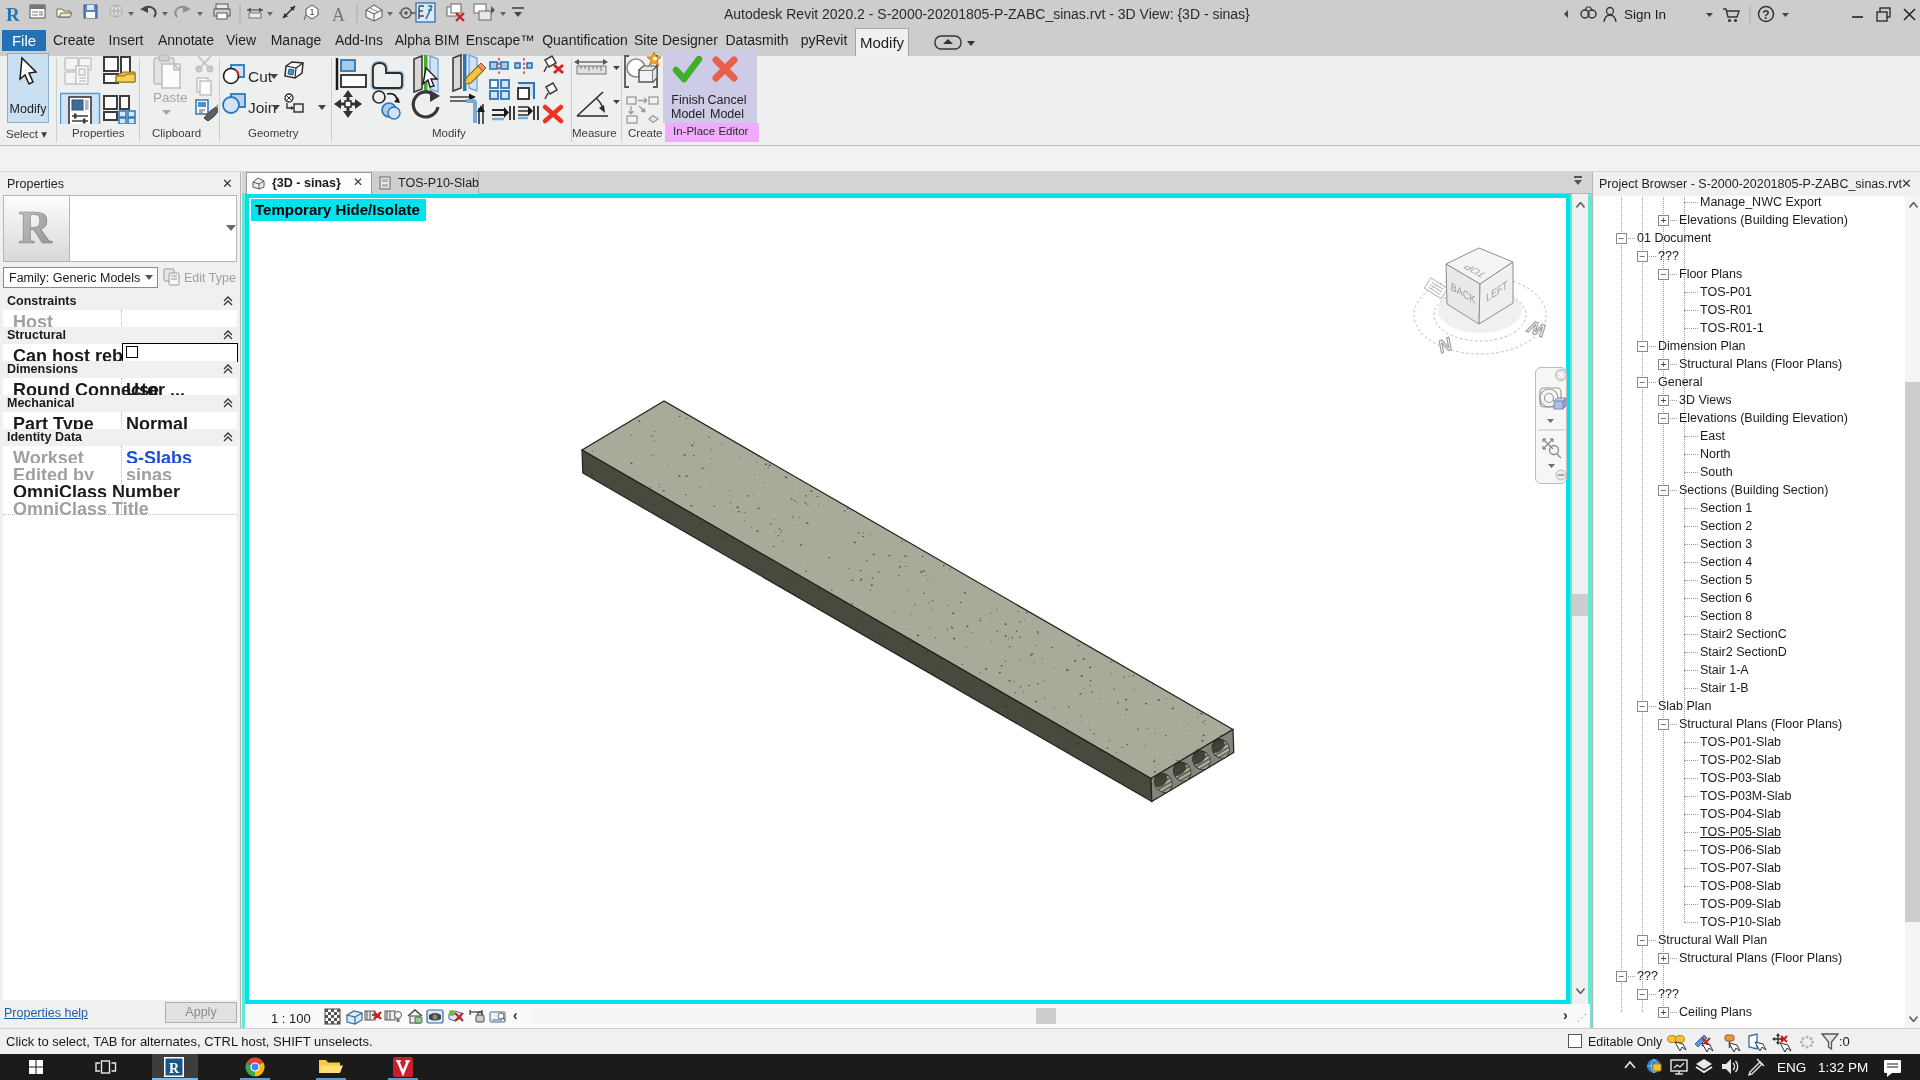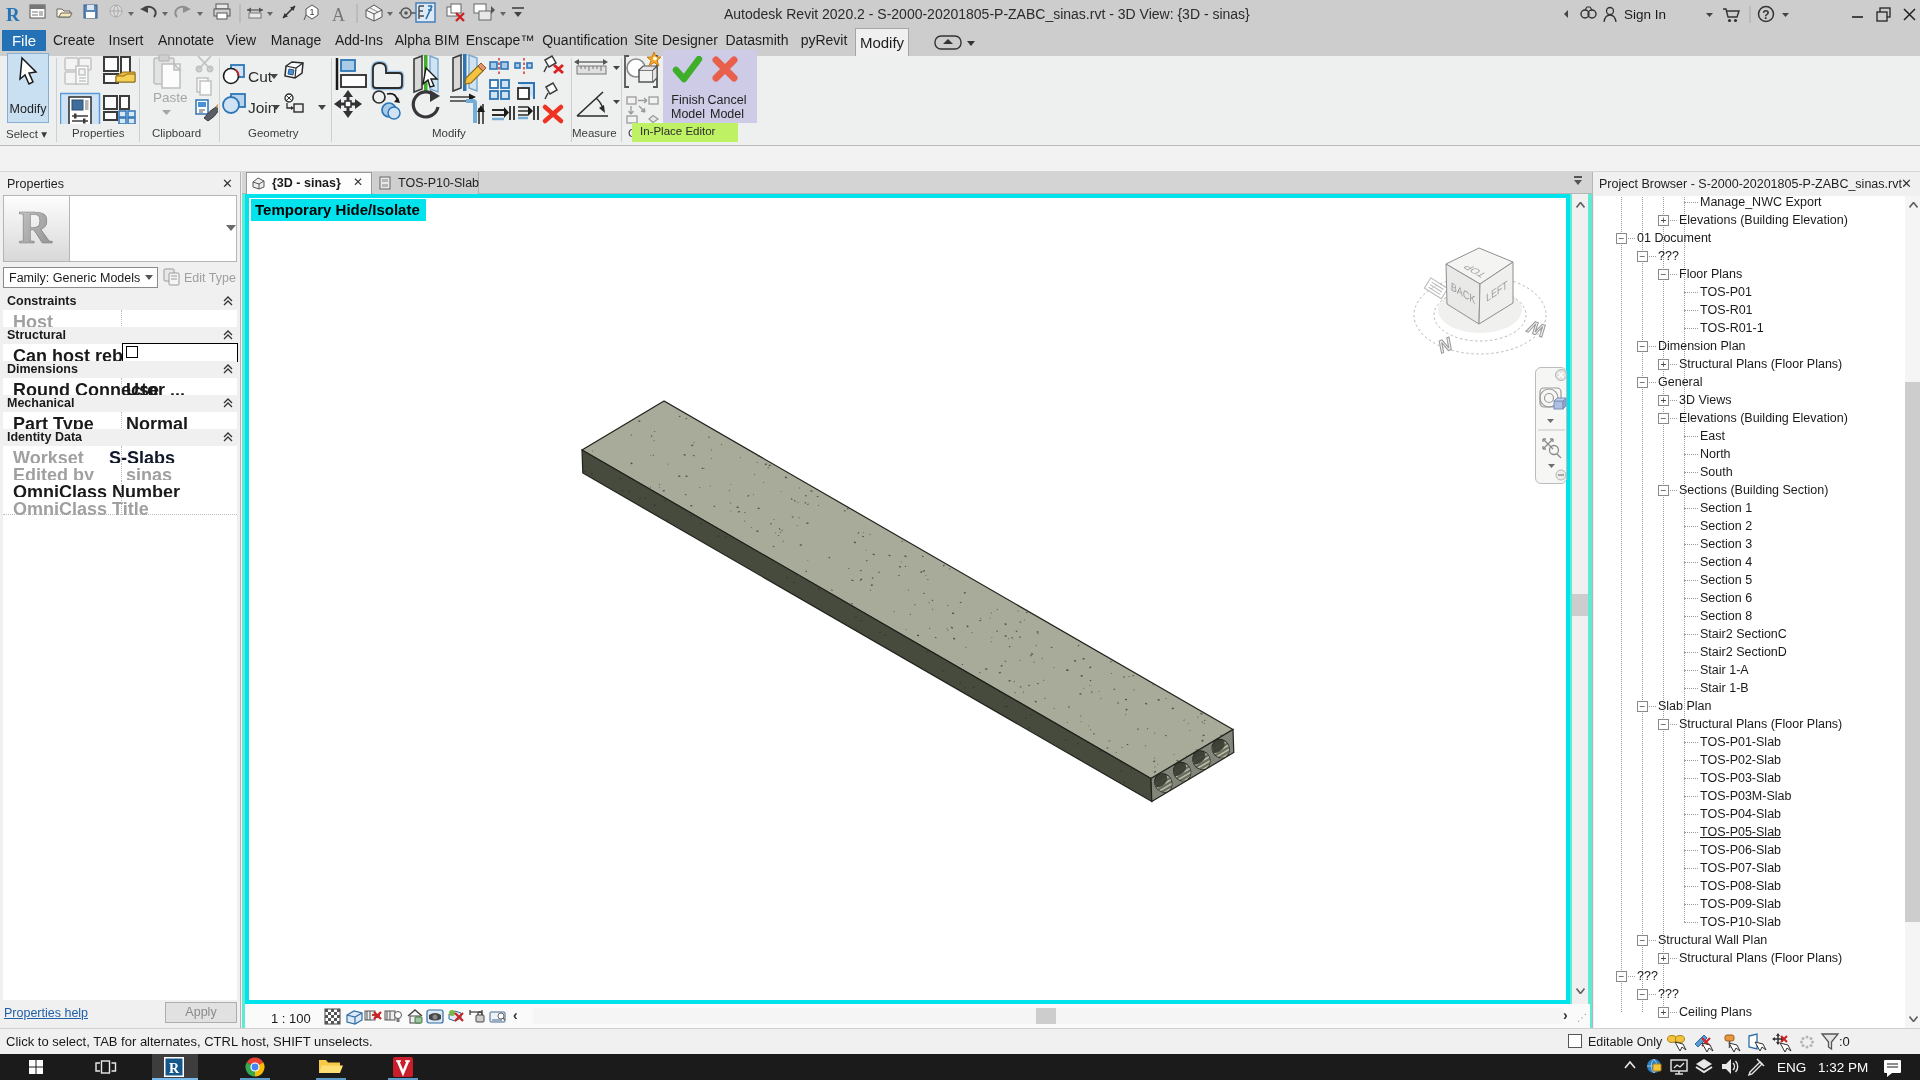--- a/index.html
+++ b/index.html
@@ -433,21 +433,21 @@
           <rect x="0" y="0" width="9" height="7"></rect>
           <rect x="22" y="0" width="9" height="7"></rect>
           <path d="M11 3.5 L20 3.5 M20 3.5 L17 1 M20 3.5 L17 6" fill="none"></path>
           <path d="M4 9 L4 17 M4 17 L1.5 14 M4 17 L6.5 14" fill="none"></path>
           <path d="M12 9 L18 15 M18 15 L17 11 M18 15 L14 14" fill="none"></path>
           <rect x="0" y="19" width="10" height="7"></rect>
           <polygon points="22,22 26,18.5 31,22 26,25.5" fill="#e8e8e8"></polygon>
         </g>
       </svg>
 <div style="position:absolute;left:663px;top:-6px;width:94px;height:73px;background:#cdcbe6;"></div>
-<div style="position:absolute;left:632px;top:67px;width:106px;height:19px;background:#bef264;font-size:11.5px;color:#2c2c2c;">
+<div style="position:absolute;left:665px;top:67px;width:94px;height:19px;background:#f0abfc;font-size:11.5px;color:#2c2c2c;">
         <span style="position:absolute;left:8px;top:2px;">In-Place Editor</span>
       </div>
 <svg style="position:absolute;left:663px;top:0px;" width="94" height="68" viewBox="0 0 94 68">
         <path d="M13 14 L21 23 L36 3" fill="none" stroke="#3fae29" stroke-width="6.5" stroke-linecap="round" stroke-linejoin="round"></path>
         <path d="M53 4 L71 22 M71 4 L53 22" stroke="#e8604c" stroke-width="7" stroke-linecap="round"></path>
         <text x="25" y="48" font-size="12.5" fill="#222" text-anchor="middle">Finish</text>
         <text x="25" y="62" font-size="12.5" fill="#222" text-anchor="middle">Model</text>
         <text x="64" y="48" font-size="12.5" fill="#222" text-anchor="middle">Cancel</text>
         <text x="64" y="62" font-size="12.5" fill="#222" text-anchor="middle">Model</text>
       </svg>
@@ -535,21 +535,21 @@
       </div>
 <div class="pgroup" style="top:257px;">
         <span style="position:absolute;left:4px;top:1px;">Identity Data</span>
         <svg style="position:absolute;right:4px;top:3px;" width="10" height="11" viewBox="0 0 10 11">
           <path d="M1 5 L5 1 L9 5" fill="none" stroke="#333" stroke-width="1.3"></path>
           <path d="M1 9 L5 5 L9 9" fill="none" stroke="#333" stroke-width="1.3"></path>
         </svg>
       </div>
 <div class="prow" style="top:274px;border-bottom:1px dotted #bdbdbd;">
         <span style="position:absolute;left:10px;top:2px;color:#a0a0a0;">Workset</span>
-        <span style="position:absolute;left:106px;top:2px;color:#0f172a;">S-Slabs</span>
+        <span style="position:absolute;left:123px;top:2px;color:#1d4ed8;">S-Slabs</span>
         <div style="position:absolute;left:118px;top:0;width:1px;height:18px;border-left:1px dotted #bdbdbd;"></div>
       </div>
 <div class="prow" style="top:291px;border-bottom:1px dotted #bdbdbd;">
         <span style="position:absolute;left:10px;top:2px;color:#a0a0a0;">Edited by</span>
         <span style="position:absolute;left:123px;top:2px;color:#a0a0a0;">sinas</span>
         <div style="position:absolute;left:118px;top:0;width:1px;height:18px;border-left:1px dotted #bdbdbd;"></div>
       </div>
 <div class="prow" style="top:308px;border-bottom:1px dotted #bdbdbd;">
         <span style="position:absolute;left:10px;top:2px;color:#1a1a1a;">OmniClass Number</span>
         <span style="position:absolute;left:123px;top:2px;color:#1a1a1a;"></span>

